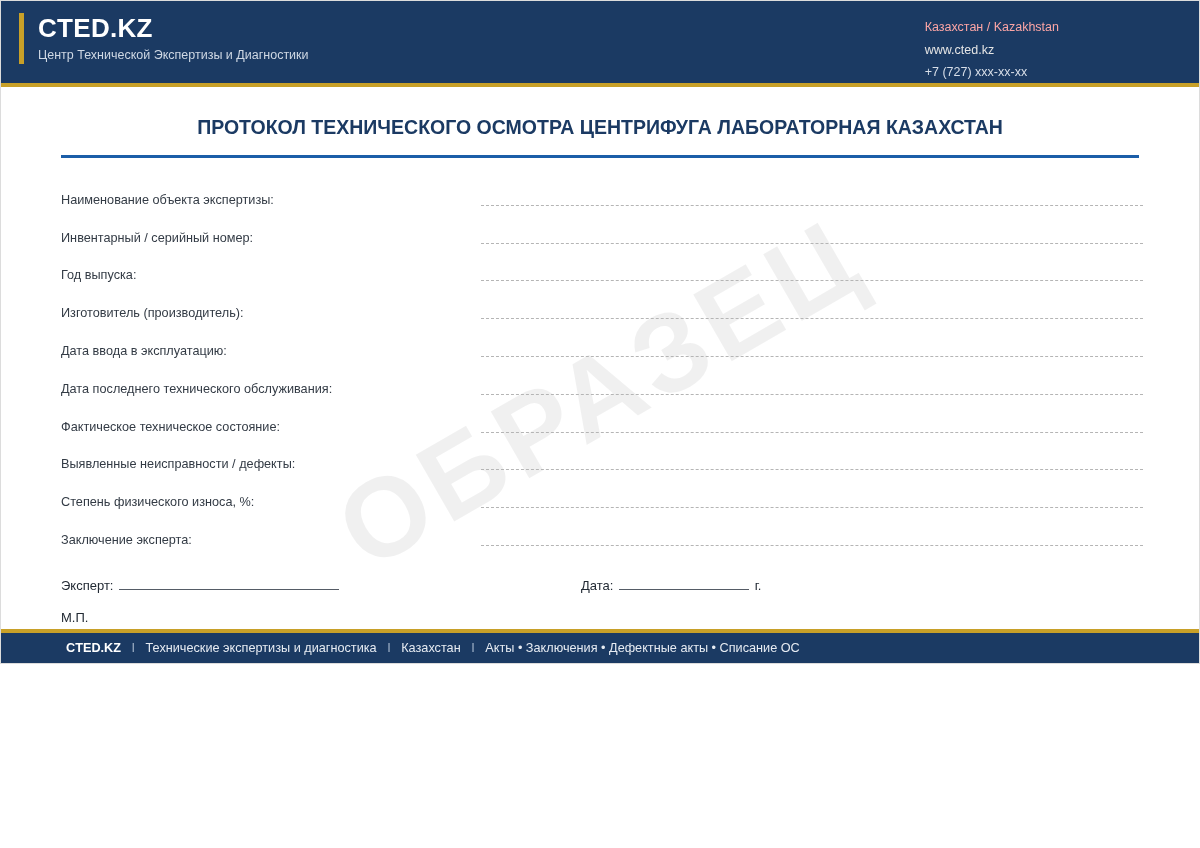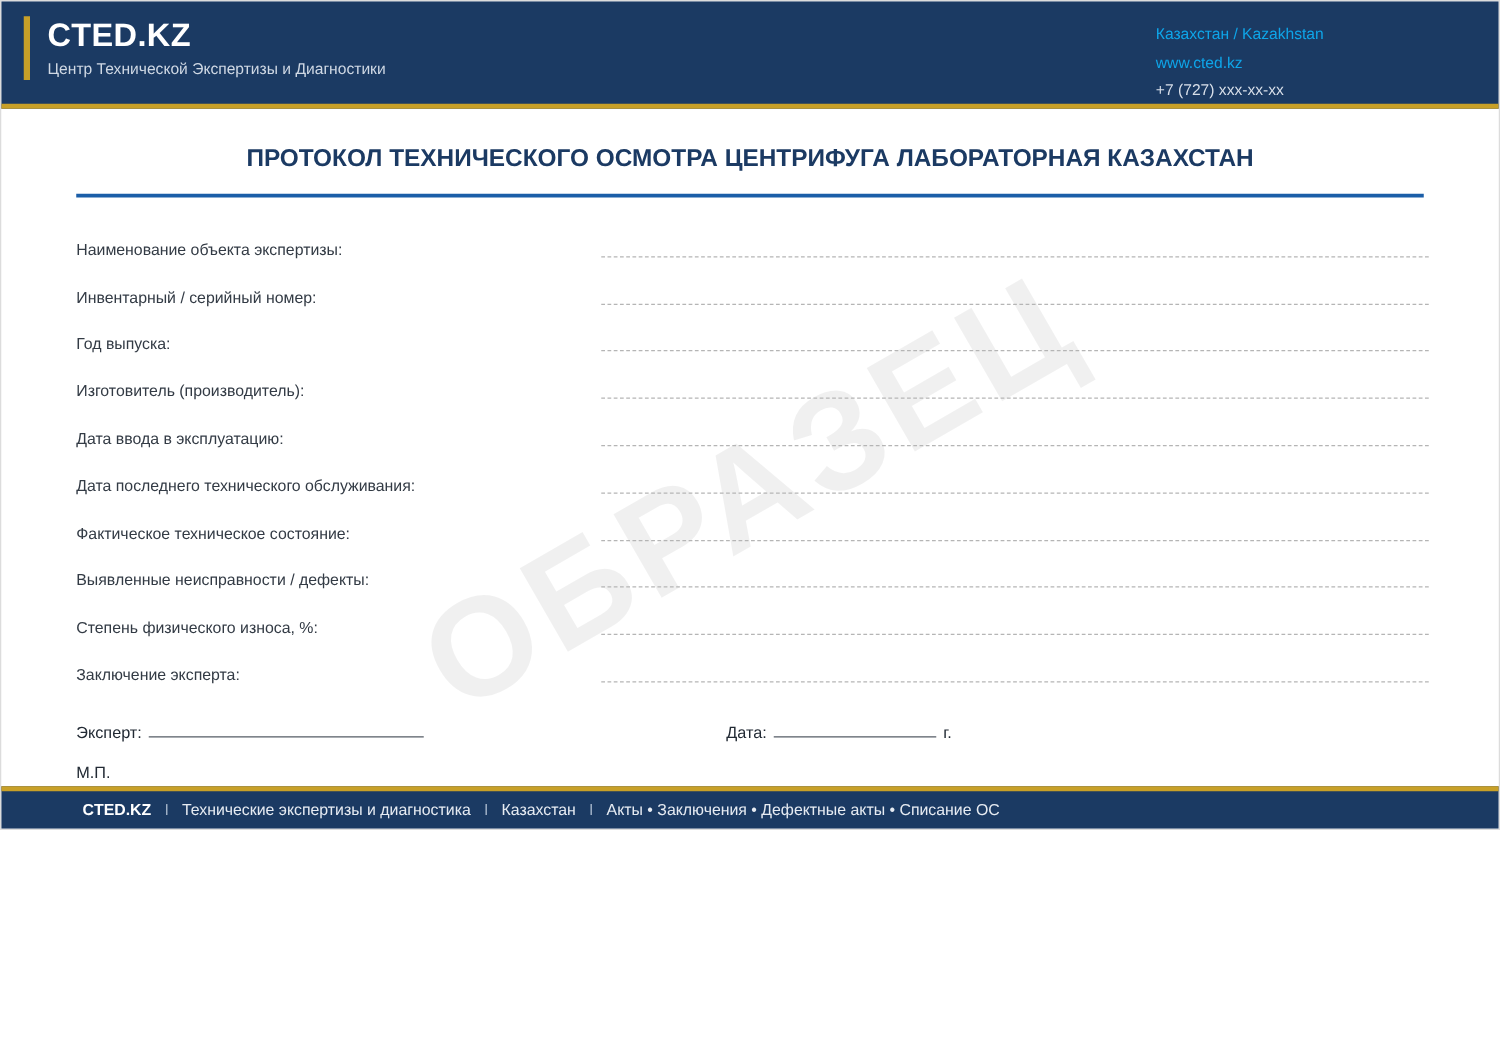--- a/index.html
+++ b/index.html
@@ -53,22 +53,22 @@
     margin-top: 3px;
   }
   .header-right {
     position: absolute;
     right: 140px;
     top: 15px;
     text-align: left;
     font-size: 12.5px;
     line-height: 22.5px;
   }
-  .hr-country { color: #0ea5e9; }
-  .hr-site { color: #0ea5e9; }
+  .hr-country { color: #fca5a5; }
+  .hr-site { color: #e5e5e5; }
   .hr-phone { color: #d8dfe9; }
 
   
   .doc-title {
     text-align: center;
     color: #1b3a63;
     font-size: 19.5px;
     font-weight: bold;
     margin: 27px 60px 0 60px;
     line-height: 26px;

